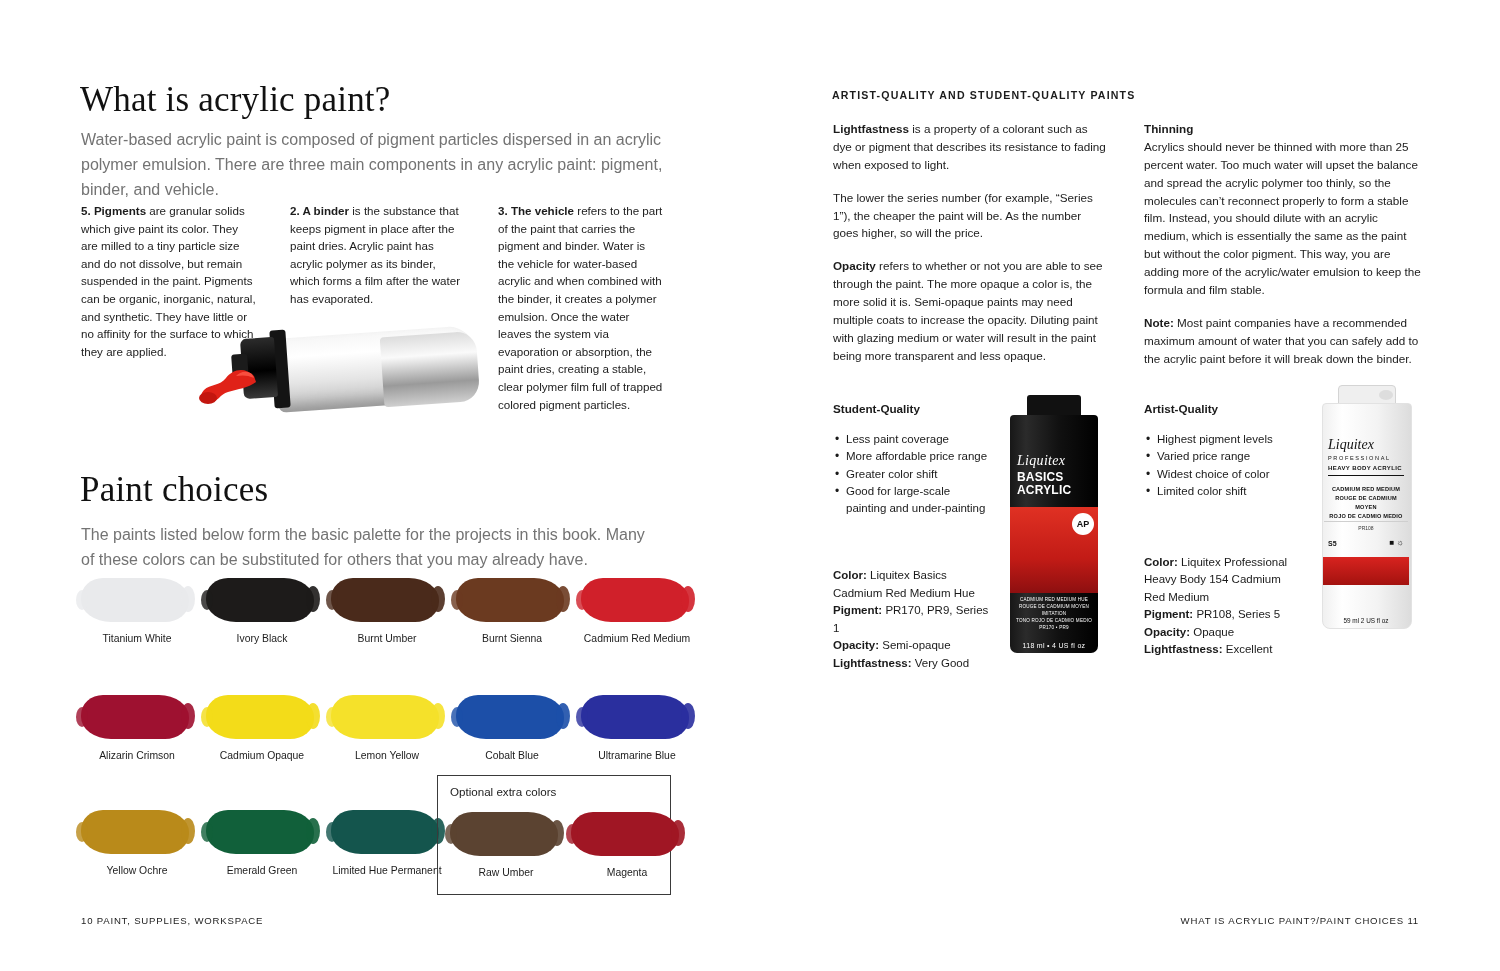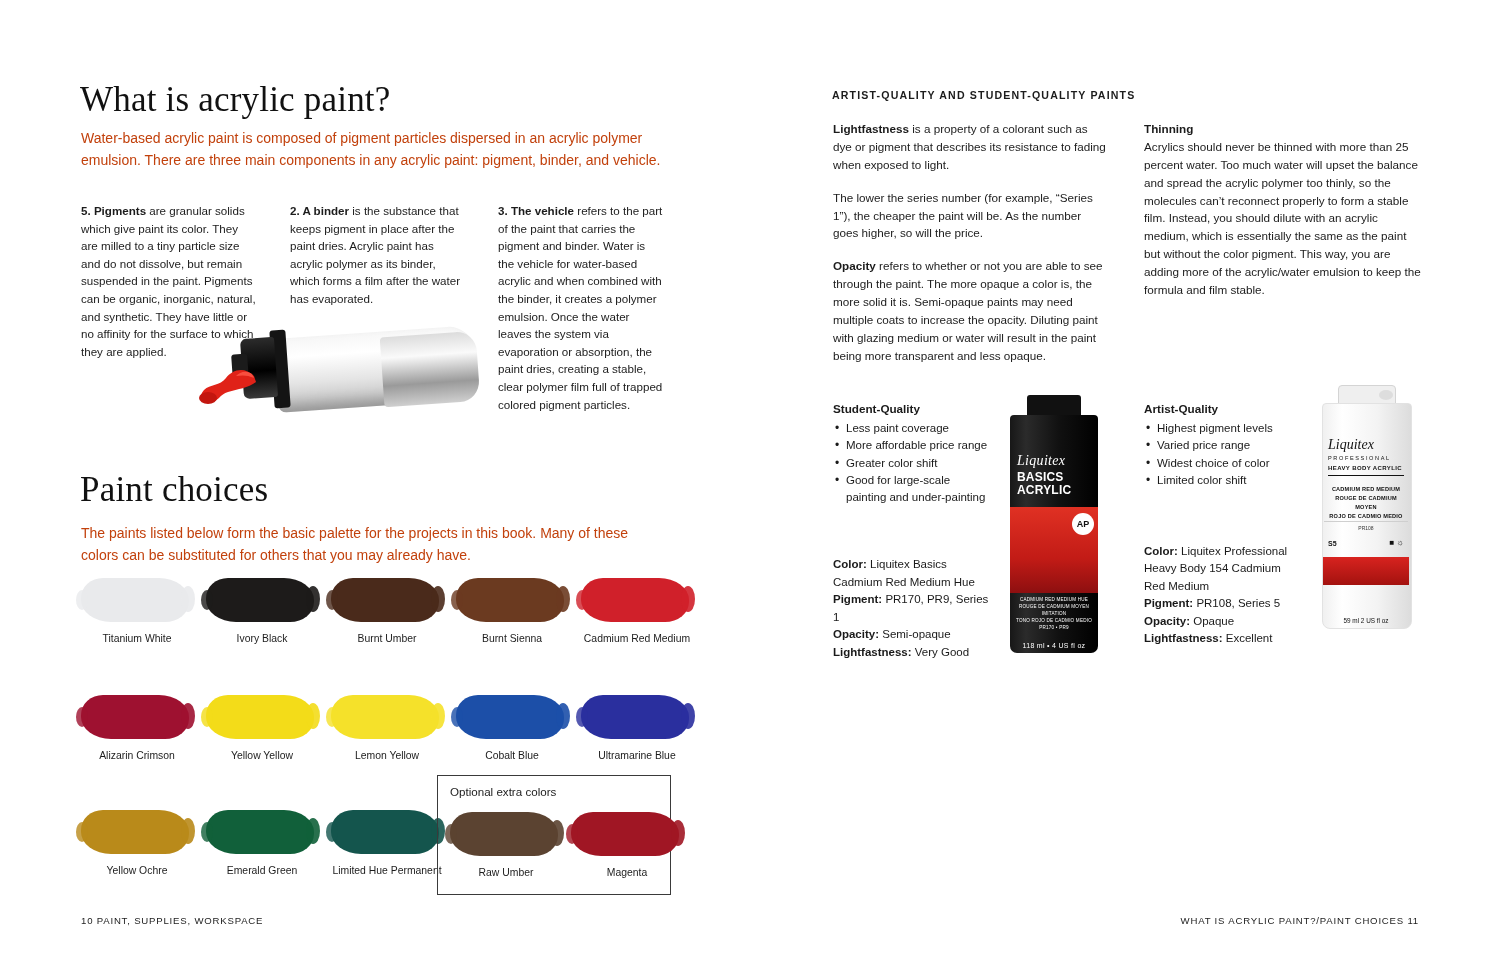--- a/index.html
+++ b/index.html
@@ -14,23 +14,23 @@
   .page { position:absolute; top:0; left:0; width:1500px; height:959px; }
   h1.title {
     font-family:"Liberation Serif", serif;
     font-weight:400;
     font-size:35px;
     letter-spacing:0.2px;
     margin:0;
     color:#111;
   }
   .lede {
-    font-size:14px;
+    font-size:16px;
     line-height:1.55;
-    color:#c2410c;
+    color:#737373;
     margin:0;
   }
   .col-text {
     font-size:11.6px;
     line-height:1.52;
     color:#1c1c1c;
   }
   b, .bold { font-weight:700; }
 
   
@@ -128,21 +128,21 @@
     position:absolute; left:82px; top:89px;
     font-size:10.6px; font-weight:700; letter-spacing:1.15px; color:#1c1c1c;
   }
   #rcol-1 { position:absolute; left:83px;  top:120px; width:273px; }
   #rcol-2 { position:absolute; left:394px; top:120px; width:278px; }
   .rpara { font-size:11.7px; line-height:1.53; margin:0 0 15px 0; color:#1c1c1c; }
 
   
   #student-block { position:absolute; left:83px;  top:402px; width:160px; }
   #artist-block  { position:absolute; left:394px; top:402px; width:160px; }
-  .qual-title { font-size:11.7px; font-weight:700; margin-bottom:5px; }
+  .qual-title { font-size:11.7px; font-weight:700; margin-bottom:16px; }
   .qual-list { list-style:none; margin:0 0 0 0; padding:0; font-size:11.5px; line-height:1.5; }
   .qual-list li { position:relative; padding-left:13px; }
   .qual-list li::before {
     content:"•"; position:absolute; left:2px; top:-1px; font-size:12px;
   }
   .spec { font-size:11.5px; line-height:1.52; }
 
   
   #tube-basics {
     position:absolute; left:255px; top:395px; width:98px; height:260px;
@@ -295,21 +295,21 @@
     </div>
 
     <div class="swatch-grid" id="row-2">
       <div class="swatch-row">
         <div class="swatch-cell">
           <div class="swatch" style="background:#9e1130"></div>
           <div class="swatch-label center">Alizarin Crimson</div>
         </div>
         <div class="swatch-cell">
           <div class="swatch" style="background:#f3dc19"></div>
-          <div class="swatch-label center">Yellow Yellow</div>
+          <div class="swatch-label center">Cadmium Opaque</div>
         </div>
         <div class="swatch-cell">
           <div class="swatch" style="background:#f5e12a"></div>
           <div class="swatch-label center">Lemon Yellow</div>
         </div>
         <div class="swatch-cell">
           <div class="swatch" style="background:#1c4fa8"></div>
           <div class="swatch-label center">Cobalt Blue</div>
         </div>
         <div class="swatch-cell">
@@ -365,20 +365,23 @@
       <p class="rpara">
         <span class="bold">Opacity</span><span> refers to whether or not you are able to see through the paint. The more opaque a color is, the more solid it is. Semi-opaque paints may need multiple coats to increase the opacity. Diluting paint with glazing medium or water will result in the paint being more transparent and less opaque.</span>
       </p>
     </div>
 
     <div id="rcol-2">
       <p class="rpara" style="margin-bottom:0">
         <span class="bold">Thinning</span>
       </p>
       <p class="rpara">Acrylics should never be thinned with more than 25 percent water. Too much water will upset the balance and spread the acrylic polymer too thinly, so the molecules can’t reconnect properly to form a stable film. Instead, you should dilute with an acrylic medium, which is essentially the same as the paint but without the color pigment. This way, you are adding more of the acrylic/water emulsion to keep the formula and film stable.</p>
+      <p class="rpara">
+        <span class="bold">Note:</span><span> Most paint companies have a recommended maximum amount of water that you can safely add to the acrylic paint before it will break down the binder.</span>
+      </p>
     </div>
 
     <div id="student-block">
       <div class="qual-title">Student-Quality</div>
       <ul class="qual-list">
         <li>Less paint coverage</li>
         <li>More affordable price range</li>
         <li>Greater color shift</li>
         <li>Good for large-scale painting and under-painting</li>
       </ul>

